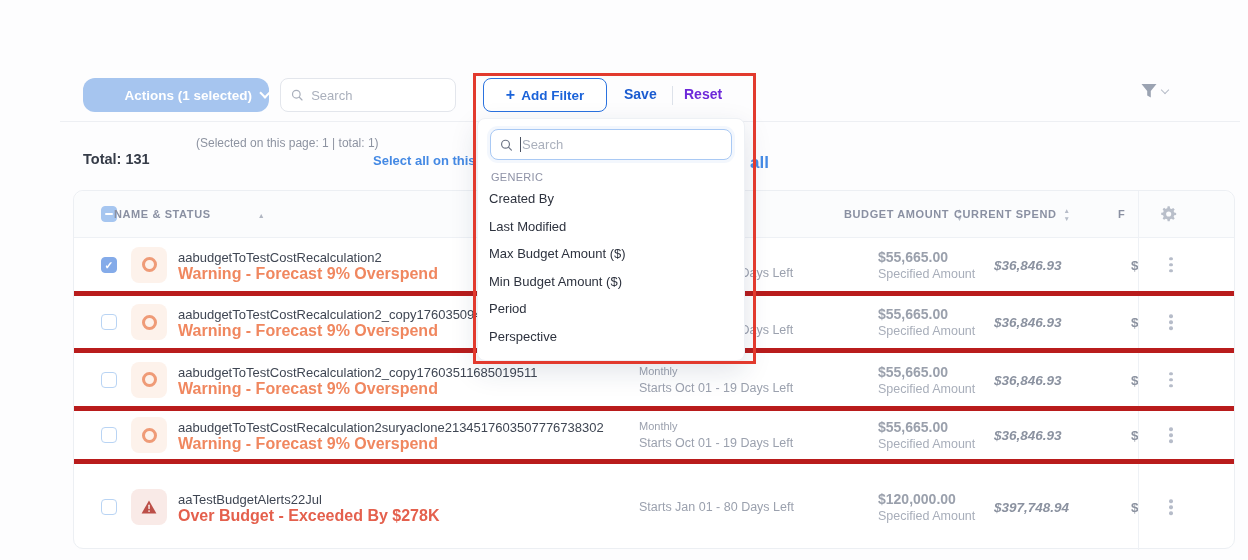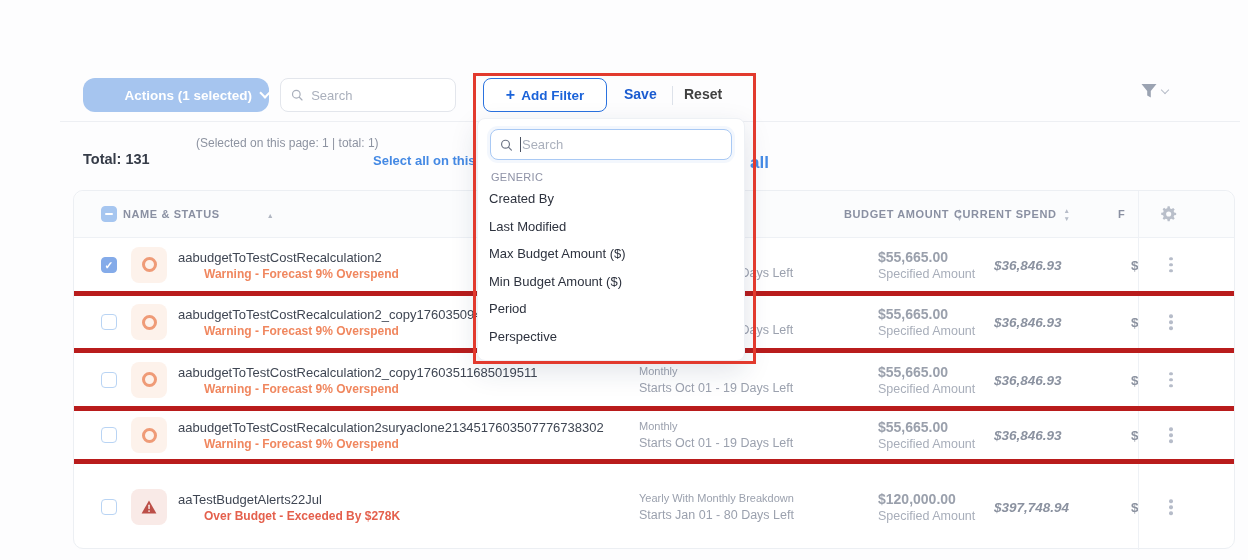--- a/index.html
+++ b/index.html
@@ -23,21 +23,21 @@
     transform:rotate(45deg); margin-top:-3px; }
   .toolbar-divider { left:60px; top:121px; width:1180px; height:1px; background:#edeff3; }
 
   
   .add-filter-btn { left:483px; top:78px; width:124px; height:34px; background:#fff;
     border:1.5px solid #2a72df; border-radius:8px; color:#1b63d9; font-weight:700; font-size:13.5px;
     display:flex; align-items:center; justify-content:center; gap:6px; cursor:pointer; z-index:5; font-family:inherit; }
   .plus-icon::before { content:"+"; font-size:16px; font-weight:700; }
   .save-link { left:624px; top:86px; color:#1a5bd0; font-weight:700; font-size:14px; cursor:pointer; z-index:5; }
   .sr-sep { left:672px; top:86px; width:1px; height:19px; background:#dde2ea; z-index:5; }
-  .reset-link { left:684px; top:86px; color:#404040; font-weight:700; font-size:14px; cursor:pointer; z-index:5; }
+  .reset-link { left:684px; top:86px; color:#6d28d9; font-weight:700; font-size:14px; cursor:pointer; z-index:5; }
 
   .filter-panel { left:477px; top:118px; width:268px; height:243px; background:#fff; border:1px solid #eef1f5;
     border-radius:8px; box-shadow:0 10px 28px rgba(25,45,85,.13); z-index:5; }
   .pp-search { position:absolute; left:12px; top:10px; right:12px; height:31px; border:1.5px solid #a9c9f4;
     border-radius:8px; display:flex; align-items:center; padding:0 9px; gap:7px; background:#fff;
     box-shadow:0 0 0 3px rgba(80,140,230,.07); }
   .caret { width:1.5px; height:15px; background:#4a5160; margin-right:-6px; }
   .pp-section { position:absolute; left:13px; top:52px; font-size:11px; color:#8e92a6; letter-spacing:.3px; }
   .pp-items { position:absolute; left:0; top:66px; right:0; }
   .pp-item { height:27.5px; display:flex; align-items:center; padding-left:11px; font-size:13px;
@@ -79,21 +79,21 @@
   .period-cell { left:565px; } .budget-cell { left:804px; } .spend-cell { left:920px; }
   .extra-cell { left:1057px; width:7px; overflow:hidden; }
   .kebab-cell { left:1091px; }
 
   .sicon { width:36px; height:36px; border-radius:8px; display:flex; align-items:center; justify-content:center; }
   .warning .sicon { background:#fdf2eb; }
   .over .sicon { background:#f9eae7; }
   .ring { width:15px; height:15px; border:3px solid #ef9b77; border-radius:50%; }
 
   .bname { font-size:13px; color:#3f4653; white-space:nowrap; line-height:17px; }
-  .bstatus { font-size:12px; font-weight:600; line-height:16px; white-space:nowrap;margin-left:26px; }
+  .bstatus { font-size:16px; font-weight:600; line-height:16px; white-space:nowrap; }
   .warning .bstatus { color:#f0875f; }
   .over .bstatus { color:#e4604d; }
   .period1 { font-size:11px; color:#9ba1ae; line-height:17px; white-space:nowrap; }
   .period2 { font-size:12.5px; color:#9ba1ae; line-height:17px; white-space:nowrap; }
   .bval { font-size:14px; font-weight:700; color:#9aa0ac; line-height:18px; white-space:nowrap; }
   .btype { font-size:12.5px; color:#a8aeba; line-height:17px; white-space:nowrap; }
   .sval { font-size:13.5px; font-weight:700; color:#8b92a0; white-space:nowrap;font-style:italic; }
   .xval { font-size:13.5px; font-weight:700; color:#8b92a0; }
 
   .kebab { display:flex; flex-direction:column; gap:2.5px; cursor:pointer; padding:4px; }
@@ -125,21 +125,21 @@
 <div class="abs toolbar-divider"></div>
 
 <div class="abs total-label">Total: 131</div>
 <div class="abs selected-info">(Selected on this page: 1 | total: 1)</div>
 <div class="abs select-all-left">Select all on this</div>
 <div class="abs select-all-right">all</div>
 
 <div class="abs table-box">
   <div class="thead">
     <div class="cell cb-cell cb indet"></div>
-    <div class="th" style="left:49px;gap:47px;">
+    <div class="th" style="left:40px;gap:47px;">
       <span>NAME &amp; STATUS</span>
       <span class="sort-asc"></span>
     </div>
     <div class="th" style="left:770px;">
       <span>BUDGET AMOUNT</span>
       <span class="sort-both">
           <i></i>
           <i></i>
         </span>
     </div>
@@ -281,21 +281,20 @@
         <path d="M8 0.6 L15.4 13.4 H0.6 Z" fill="#bc4f48"></path>
         <rect x="7.3" y="4.6" width="1.5" height="4.6" rx="0.7" fill="#f9eae7"></rect>
         <circle cx="8.05" cy="11.1" r="0.9" fill="#f9eae7"></circle>
       </svg>
     </div>
     <div class="cell name-cell">
       <div class="bname">aaTestBudgetAlerts22Jul</div>
       <div class="bstatus">Over Budget - Exceeded By $278K</div>
     </div>
     <div class="cell period-cell">
-      <div class="period1">Yearly With Monthly Breakdown</div>
       <div class="period2">Starts Jan 01 - 80 Days Left</div>
     </div>
     <div class="cell budget-cell">
       <div class="bval">$120,000.00</div>
       <div class="btype">Specified Amount</div>
     </div>
     <div class="cell spend-cell sval">$397,748.94</div>
     <div class="cell extra-cell xval">$</div>
     <div class="cell kebab-cell kebab">
           <i></i>

